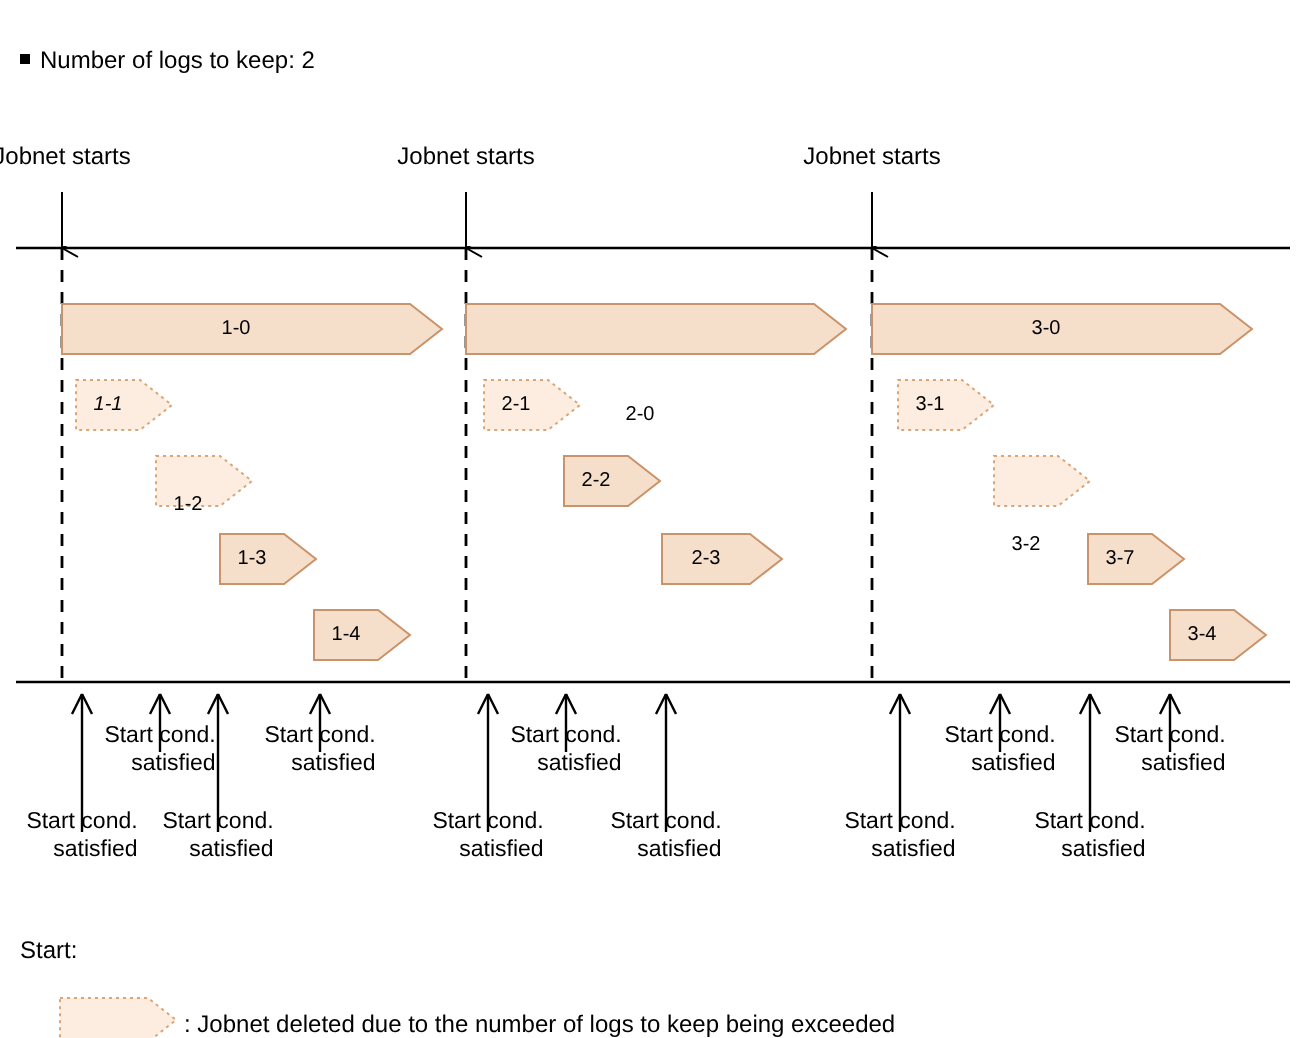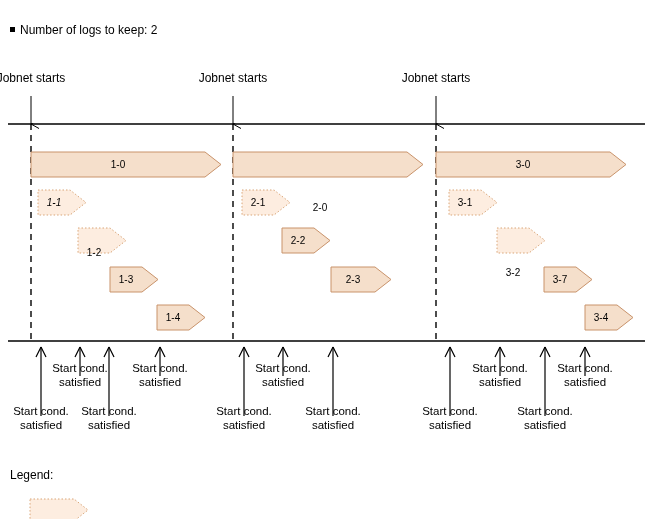--- a/index.html
+++ b/index.html
@@ -25,21 +25,21 @@
 
   
   .lbl{
     position:absolute;font-size:11.5px;line-height:14px;white-space:nowrap;
   }
   .lbl.center{transform:translateX(-50%);text-align:center;}
   .jobnet-start-lbl{font-size:12px;}
 
   .sc-lbl{
     position:absolute;font-size:11.5px;line-height:14px;
-    text-align:center;transform:translateX(-50%);white-space:nowrap;
+    text-align:right;transform:translateX(-50%);white-space:nowrap;
   }
   .sc-lbl .l1,.sc-lbl .l2{display:block;}
 
   
   .bar-text{
     position:absolute;font-size:10px;line-height:14px;
     transform:translate(-50%,-50%);white-space:nowrap;pointer-events:none;
   }
 
   
@@ -167,15 +167,16 @@
       <div class="sc-lbl" style="left: 545px; top: 388px;">
         <span class="l1">Start cond.</span>
         <span class="l2">satisfied</span>
       </div>
       <div class="sc-lbl" style="left: 585px; top: 345px;">
         <span class="l1">Start cond.</span>
         <span class="l2">satisfied</span>
       </div>
     </div>
 
-  <div class="legend-title">Legend:</div>
+  <div class="legend-title">Start:</div>
+  <div class="legend-text">: Jobnet deleted due to the number of logs to keep being exceeded</div>
 
 </div>
 
 </body></html>

